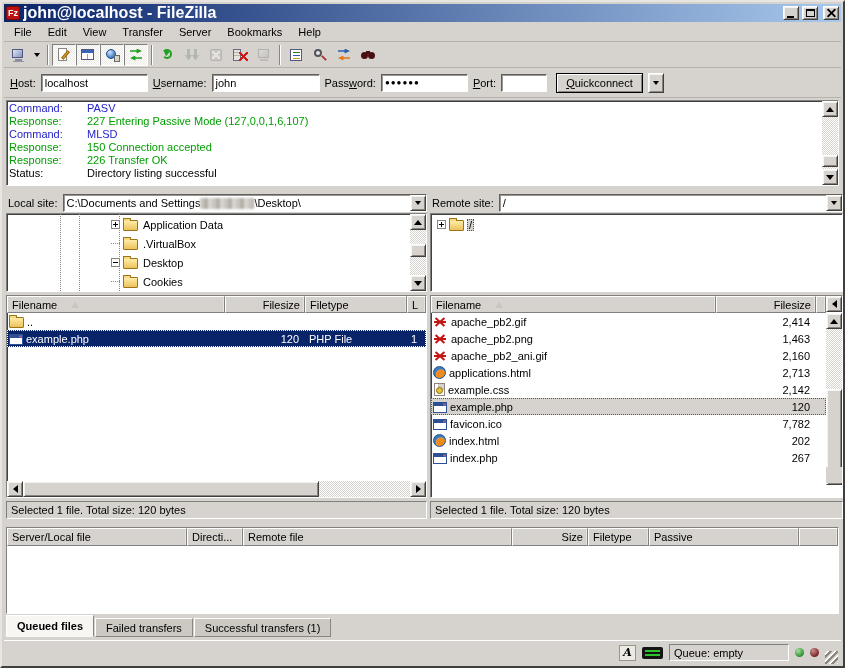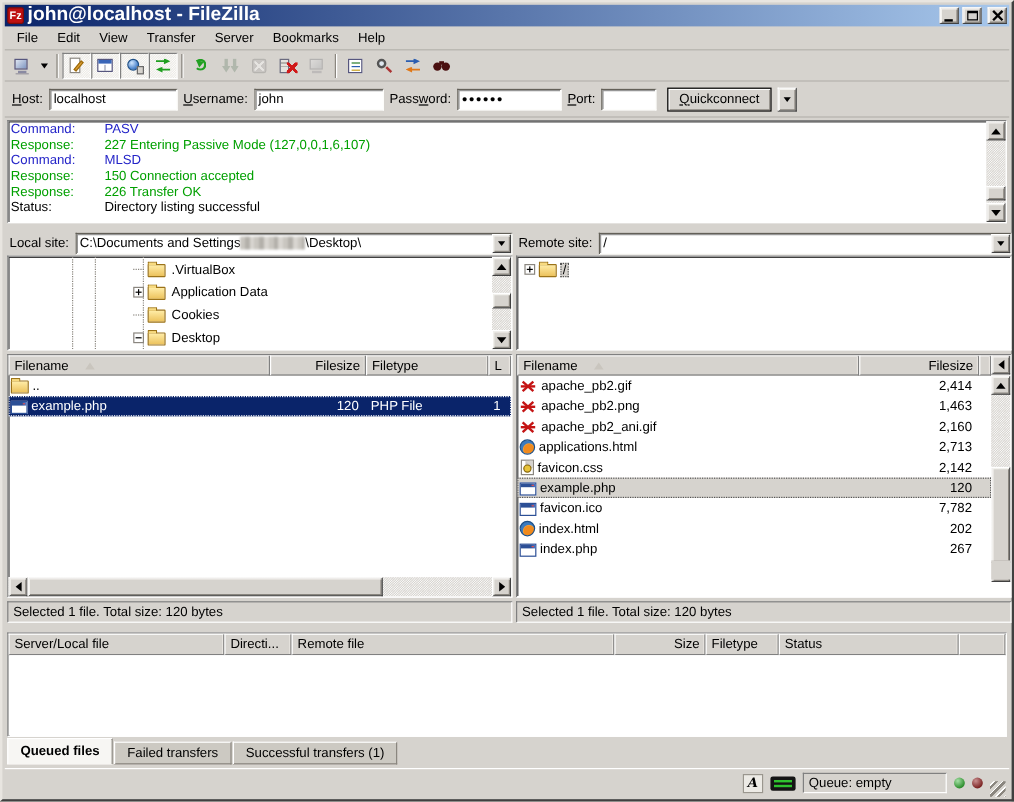--- a/index.html
+++ b/index.html
@@ -364,38 +364,38 @@
               <span class="tri tri-d"></span>
             </span>
         </div>
       </div>
       <div class="treepane">
         <div class="tree-body" id="local-tree">
             <div class="tree-vline" style="left: 53px;"></div>
             <div class="tree-vline" style="left: 72px;"></div>
             <div class="tree-vline" style="left: 112px;"></div>
             <div class="tree-row tree-indent">
+              <span class="expander exp-plus"></span>
+              <span class="ico-folder"></span>
+              <span class="tree-label">Application Data</span>
+            </div>
+            <div class="tree-row tree-indent">
               <span class="dash"></span>
               <span class="ico-folder"></span>
               <span class="tree-label">.VirtualBox</span>
             </div>
             <div class="tree-row tree-indent">
-              <span class="expander exp-plus"></span>
+              <span class="expander exp-minus"></span>
               <span class="ico-folder"></span>
-              <span class="tree-label">Application Data</span>
+              <span class="tree-label">Desktop</span>
             </div>
             <div class="tree-row tree-indent">
               <span class="dash"></span>
               <span class="ico-folder"></span>
               <span class="tree-label">Cookies</span>
-            </div>
-            <div class="tree-row tree-indent">
-              <span class="expander exp-minus"></span>
-              <span class="ico-folder"></span>
-              <span class="tree-label">Desktop</span>
             </div>
           </div>
         <div class="scroll-v">
             <span class="sc-btn">
               <span class="tri tri-u2"></span>
             </span>
             <span class="sc-spacer" style="height: 14px;"></span>
             <span class="sc-thumb" style="height: 13px;"></span>
             <span class="sc-fill"></span>
             <span class="sc-btn">
@@ -515,21 +515,21 @@
               <div class="fcell fname" style="width: 285px;">
                 <span class="fi fi-firefox"></span>
                 <span>applications.html</span>
               </div>
               <div class="fcell fsize" style="width: 100px;">2,713</div>
               <div class="fcell ffill" style="flex: 1 1 0%;"></div>
             </div>
             <div class="frow">
               <div class="fcell fname" style="width: 285px;">
                 <span class="fi fi-css"></span>
-                <span>favicon.css</span>
+                <span>example.css</span>
               </div>
               <div class="fcell fsize" style="width: 100px;">2,142</div>
               <div class="fcell ffill" style="flex: 1 1 0%;"></div>
             </div>
             <div class="frow sel-inactive">
               <div class="fcell fname" style="width: 285px;">
                 <span class="fi fi-php"></span>
                 <span>example.php</span>
               </div>
               <div class="fcell fsize" style="width: 100px;">120</div>
@@ -588,21 +588,21 @@
 
   <div class="queue-split"></div>
 
   <div class="queue">
     <div class="queue-header" id="queue-header">
         <div class="hcell" style="width: 180px;">Server/Local file</div>
         <div class="hcell" style="width: 56px;">Directi...</div>
         <div class="hcell" style="width: 269px;">Remote file</div>
         <div class="hcell hright" style="width: 76px;">Size</div>
         <div class="hcell" style="width: 61px;">Filetype</div>
-        <div class="hcell" style="width: 150px;">Status</div>
+        <div class="hcell" style="width: 150px;">Passive</div>
         <div class="hcell hflex"></div>
       </div>
     <div class="queue-body"></div>
   </div>
 
   <div class="tabsrow" id="tabsrow">
       <div class="tab active">Queued files</div>
       <div class="tab">Failed transfers</div>
       <div class="tab">Successful transfers (1)</div>
     </div>

